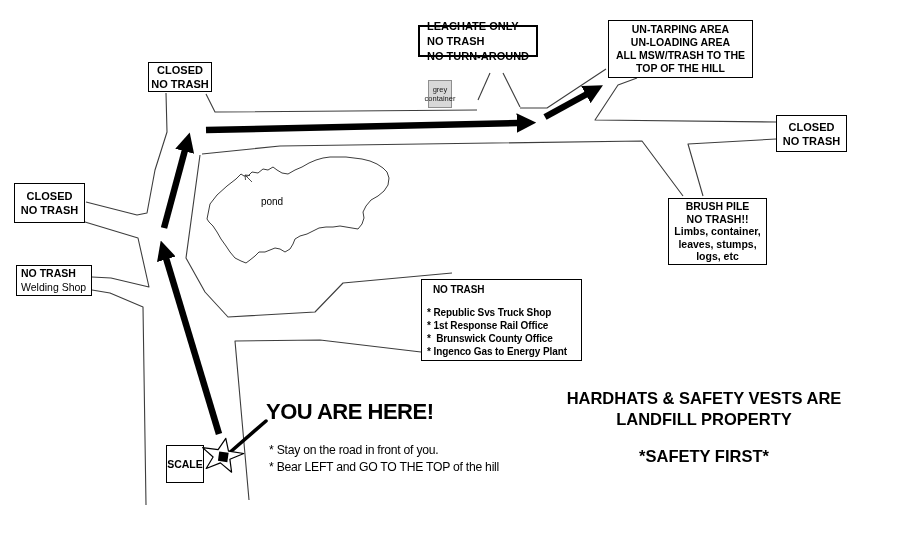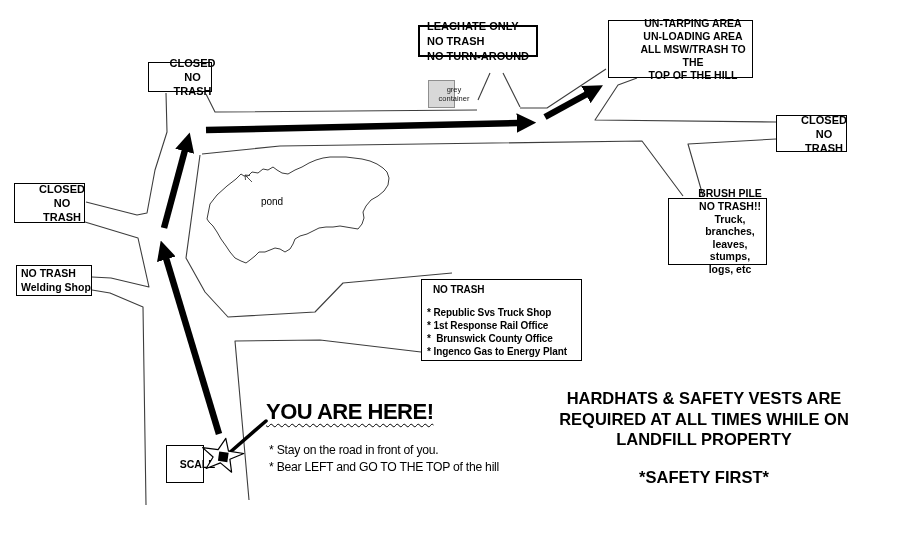--- a/index.html
+++ b/index.html
@@ -10,42 +10,42 @@
   }
   svg.layer { position:absolute; left:0; top:0; z-index:0; }
   svg.overlay { position:absolute; left:0; top:0; z-index:3; pointer-events:none; }
   .rd { fill:none; stroke:var(--road); stroke-width:1.1; stroke-linejoin:round; }
   .pond { fill:#ffffff; stroke:var(--road); stroke-width:1; stroke-linejoin:round; }
   .route { stroke:var(--ink); stroke-width:6.5; fill:none; }
   .box {
     position:absolute; z-index:2; background:#ffffff; border:1.5px solid #000;
     box-sizing:border-box; display:flex; flex-direction:column;
     align-items:center; justify-content:center; text-align:center;
-    font-weight:bold; line-height:14px; font-size:11px; letter-spacing:0;padding-left:25px;
+    font-weight:bold; line-height:14px; font-size:11px; letter-spacing:0;
   }
   .box span { display:block; }
   .left-align { align-items:flex-start; text-align:left; }
   #sign-leachate { border-width:2px; line-height:15px; padding-left:7px; }
   #sign-untarping { font-size:10.5px; line-height:13px; }
   #sign-brush { font-size:10.5px; line-height:12.6px; }
   #sign-welding { font-size:10.5px; line-height:13.5px; padding-left:4px; }
-  #sign-welding .normal { font-weight:bold; }
+  #sign-welding .normal { font-weight:normal; }
   #sign-facilities { font-size:10px; line-height:13px; padding:3px 5px; letter-spacing:-0.1px; }
   #sign-facilities .heading { padding-left:6px; margin-bottom:10px; }
   #sign-facilities .pre { white-space:pre; }
   #grey-container {
     background:var(--fill); border:1px solid #8f8f8f; font-weight:normal;
     font-size:7.5px; line-height:9.5px; color:#1a1a1a;
   }
   #scale-box { font-size:10.5px; }
   .freetext { position:absolute; z-index:1; color:var(--ink); }
   #pond-label { font-size:10px; font-weight:normal; width:40px; text-align:center; }
   #you-are-here {
     font-size:22px; font-weight:bold; letter-spacing:-0.5px; white-space:nowrap;
-    text-decoration:underline; text-decoration-style:wavy;
+    text-decoration-style:wavy;
     text-decoration-thickness:1px; text-underline-offset:4px;
   }
   #directions { font-size:12.2px; font-weight:normal; line-height:16.7px; letter-spacing:-0.25px; white-space:nowrap; }
   #safety { width:322px; text-align:center; font-size:16.5px; font-weight:bold; line-height:20.5px; }
   #safety .slogan { margin-top:17px; }
 </style>
 </head>
 <body>
 
 <div id="stage">
@@ -116,21 +116,21 @@
   </div>
 
   <div class="box" id="sign-closed-right" style="left:776px;top:115px;width:71px;height:37px;">
     <span>CLOSED</span>
     <span>NO TRASH</span>
   </div>
 
   <div class="box" id="sign-brush" style="left:668px;top:198px;width:99px;height:67px;">
     <span>BRUSH PILE</span>
     <span>NO TRASH!!</span>
-    <span>Truck, branches,</span>
+    <span>Limbs, container,</span>
     <span>leaves, stumps,</span>
     <span>logs, etc</span>
   </div>
 
   <div class="box" id="sign-closed-left" style="left:14px;top:183px;width:71px;height:40px;">
     <span>CLOSED</span>
     <span>NO TRASH</span>
   </div>
 
   <div class="box left-align" id="sign-welding" style="left:16px;top:265px;width:76px;height:31px;">
@@ -154,21 +154,20 @@
 
   <div class="freetext" id="you-are-here" style="left:266px;top:399px;">YOU ARE HERE!</div>
 
   <div class="freetext" id="directions" style="left:269px;top:442px;">
     <div>* Stay on the road in front of you.</div>
     <div>* Bear LEFT and GO TO THE TOP of the hill</div>
   </div>
 
   <div class="freetext" id="safety" style="left:543px;top:388px;">
     <div>HARDHATS &amp; SAFETY VESTS ARE</div>
-    <div>REQUIRED AT ALL TIMES WHILE ON</div>
     <div>LANDFILL PROPERTY</div>
     <div class="slogan">*SAFETY FIRST*</div>
   </div>
 
   <svg class="overlay" width="918" height="548" viewBox="0 0 918 548">
     <line x1="228" y1="454" x2="266" y2="421" stroke="#000" stroke-width="3.5" stroke-linecap="round"></line>
     <polygon points="225.8,438.3 228.5,451.1 243.8,453.5 229.9,459.3 231.6,472.2 220.4,462.9 206.2,468.5 213.1,457.0 202.6,447.6 218.1,449.7" fill="#ffffff" stroke="#000" stroke-width="1.2" stroke-linejoin="round"></polygon>
     <rect x="218.5" y="452" width="9.5" height="9.5" fill="#000" transform="rotate(8 223 457)"></rect>
   </svg>
 

